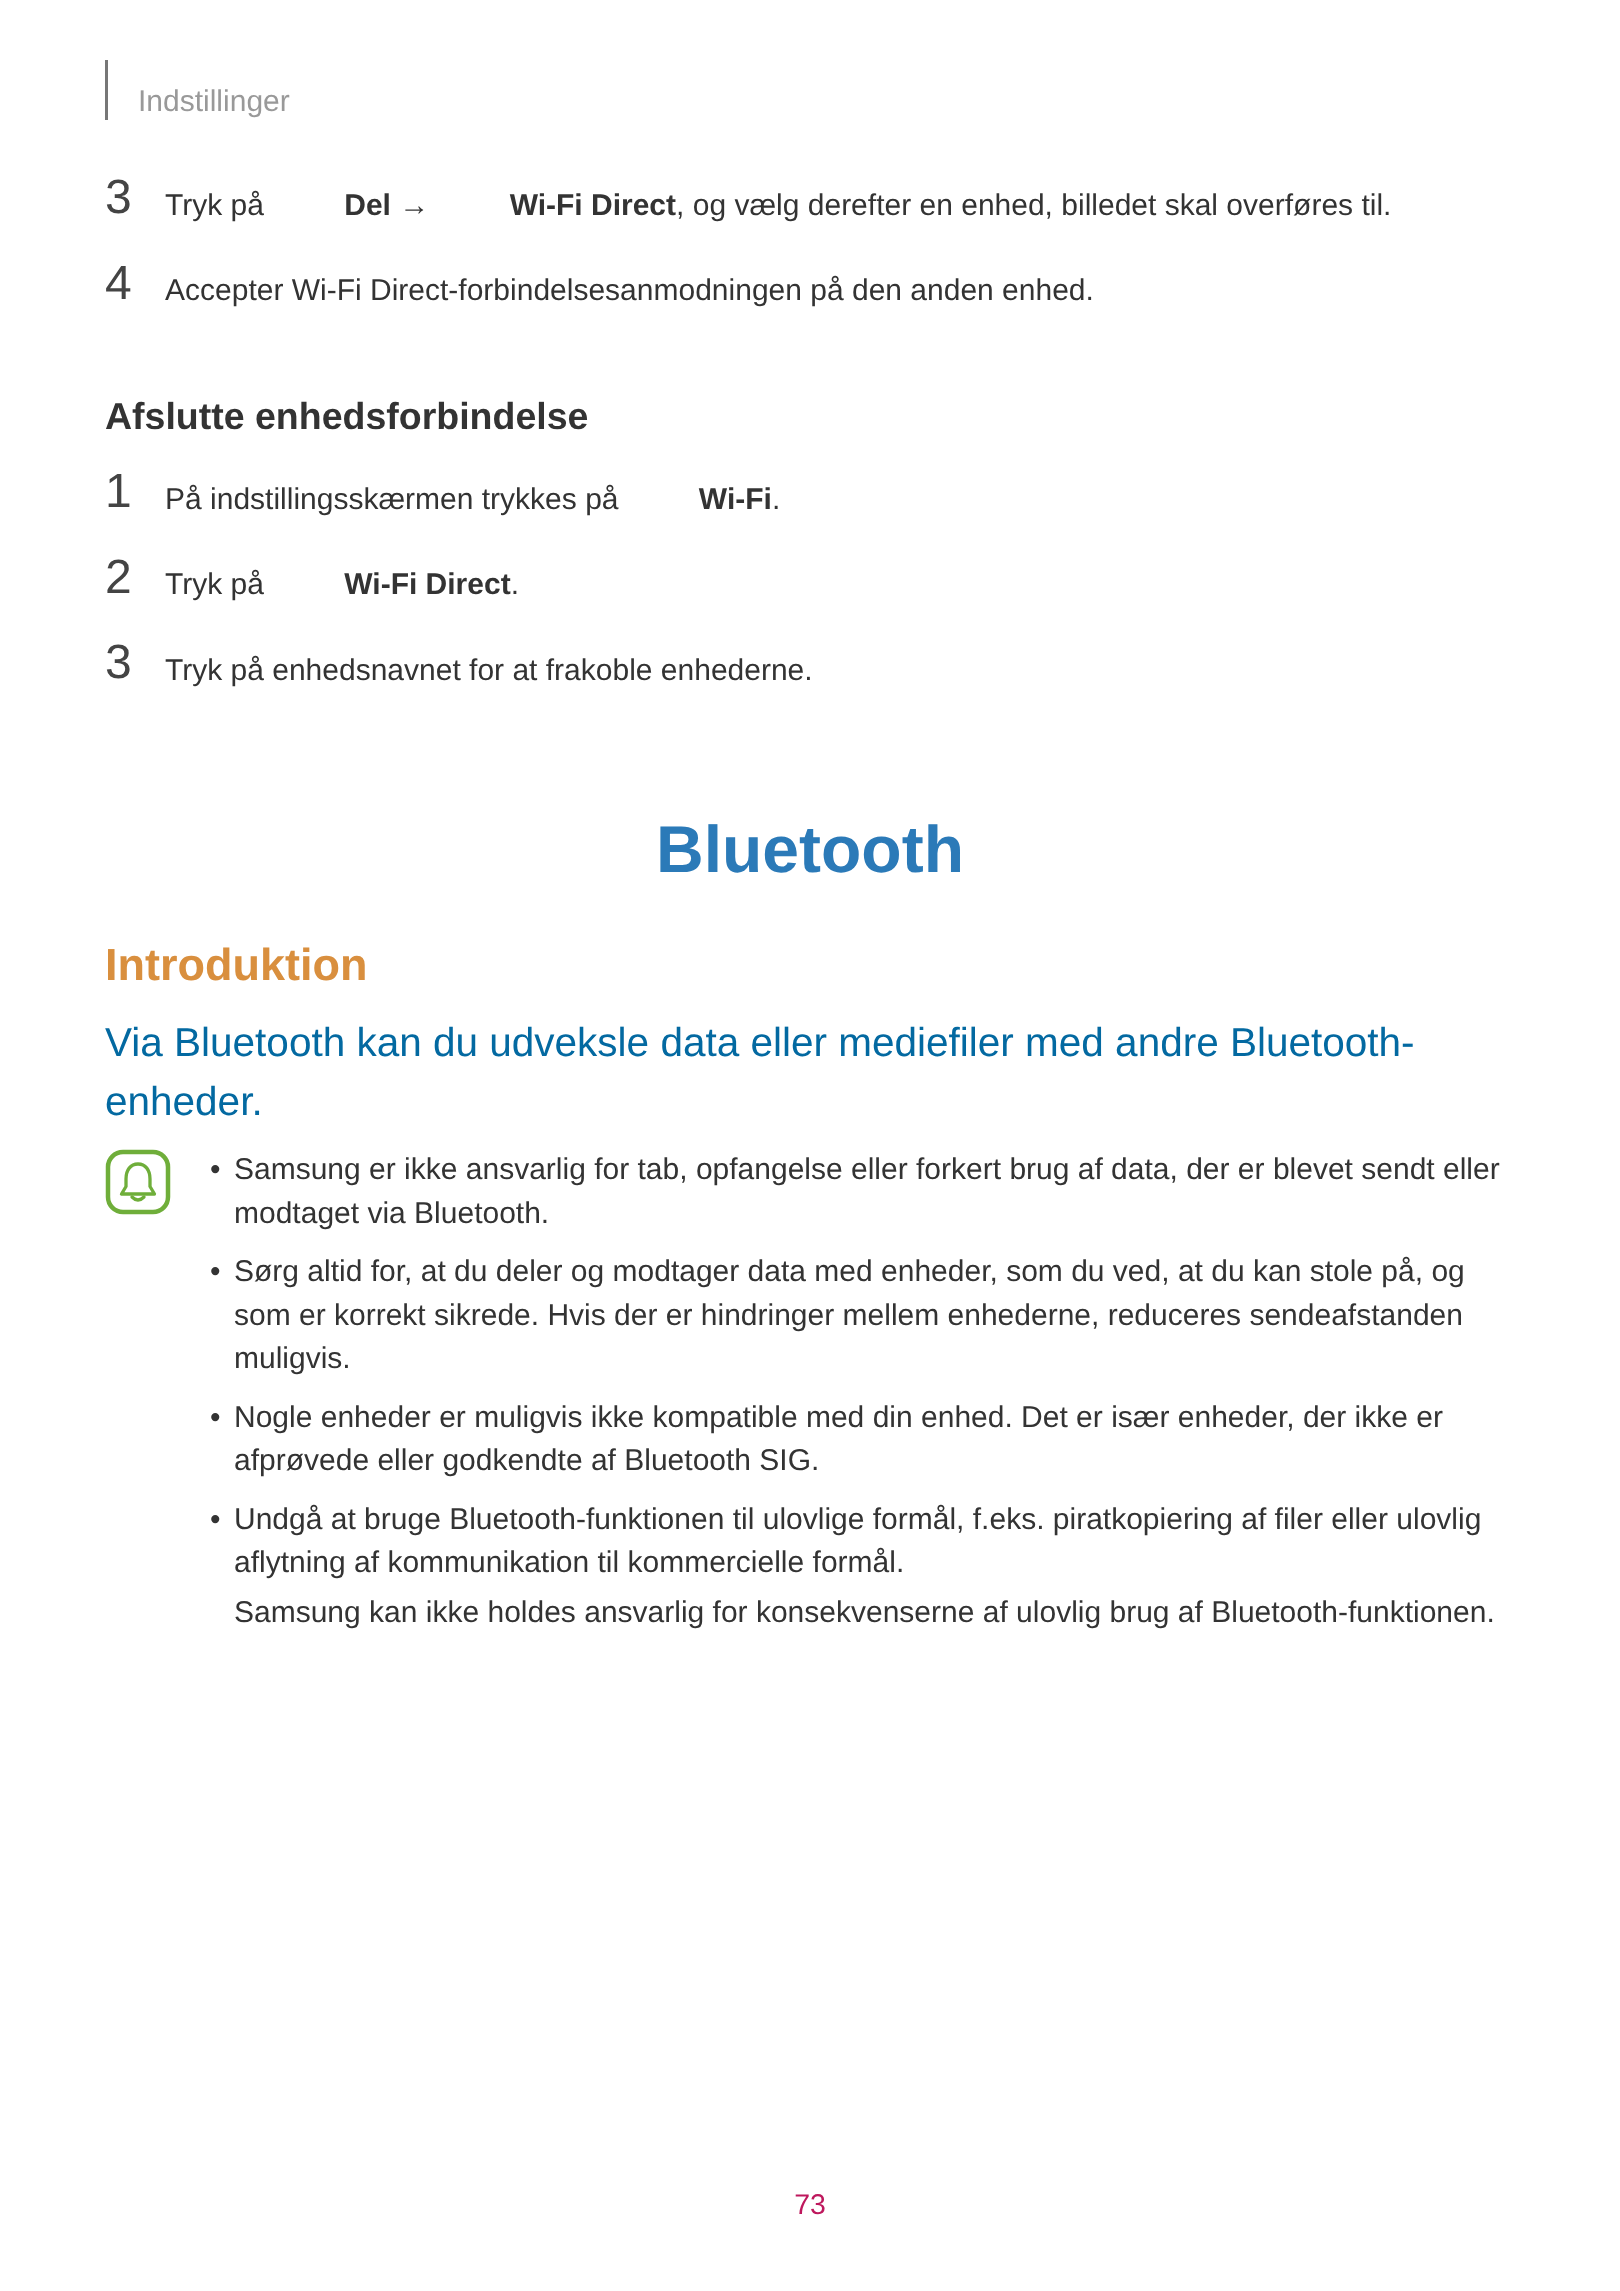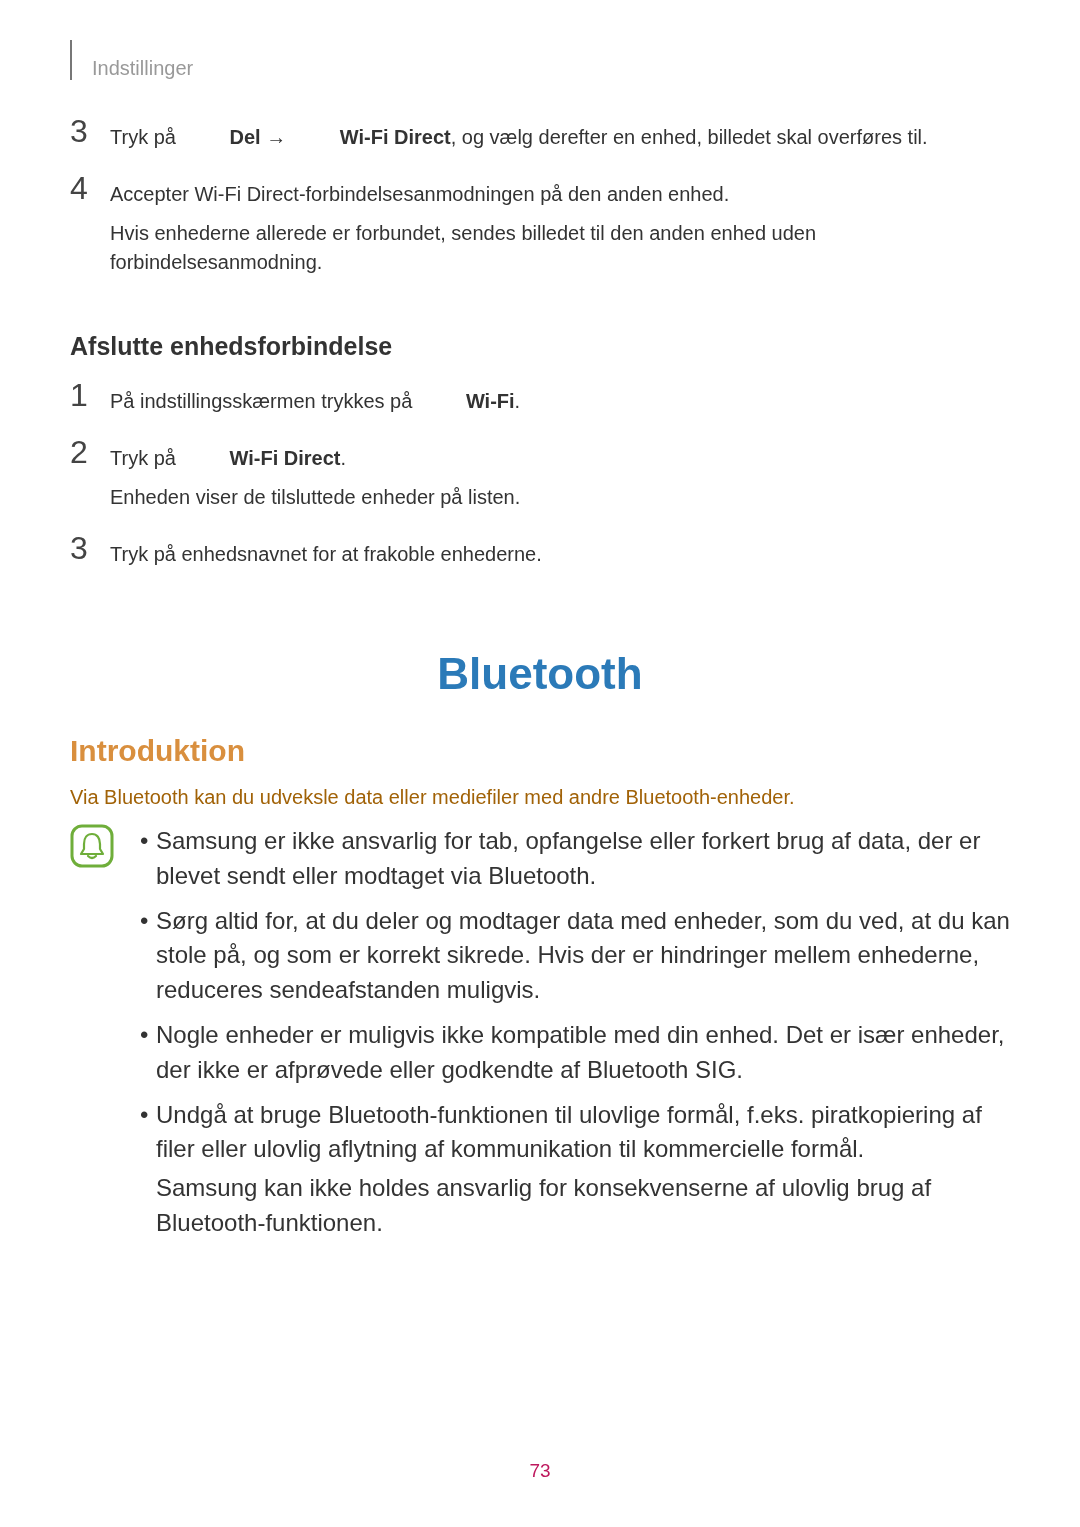--- a/index.html
+++ b/index.html
@@ -67,43 +67,43 @@
       margin-bottom: 35px;
       text-align: center;
     }
     .h2-intro {
       font-size: 30px;
       font-weight: bold;
       color: #d98f3e;
       margin-bottom: 15px;
     }
     .body-text {
-      font-size: 20px;
-      color: #a16207;
+      font-size: 27px;
+      color: #0369a1;
       line-height: 1.45;
       margin-bottom: 12px;
     }
     .note-block {
       display: flex;
       align-items: flex-start;
       gap: 20px;
     }
     .note-icon {
       flex-shrink: 0;
       width: 44px;
       height: 44px;
     }
     .bullets {
       flex: 1;
       list-style: none;
     }
     .bullets li {
       position: relative;
       padding-left: 22px;
-      font-size: 24px;
+      font-size: 20px;
       color: #333;
       line-height: 1.45;
       margin-bottom: 10px;
     }
     .bullets li::before {
       content: "•";
       position: absolute;
       left: 6px;
       top: 0;
       color: #333;
@@ -131,39 +131,37 @@
       <div class="step">
         <div class="step-num">3</div>
         <div class="step-body">
           <p><span>Tryk på <b>Del</b> → <b>Wi-Fi Direct</b>, og vælg derefter en enhed, billedet skal overføres til.</span></p>
         </div>
       </div>
       <div class="step">
         <div class="step-num">4</div>
         <div class="step-body">
           <p><span>Accepter Wi-Fi Direct-forbindelsesanmodningen på den anden enhed.</span></p>
-          <p>Hvis enhederne allerede er forbundet, sendes billedet til den anden enhed uden forbindelsesanmodning.</p>
         </div>
       </div>
     </div>
 
   <div class="subheading">Afslutte enhedsforbindelse</div>
 
   <div id="steps-b">
       <div class="step">
         <div class="step-num">1</div>
         <div class="step-body">
           <p><span>På indstillingsskærmen trykkes på <b>Wi-Fi</b>.</span></p>
         </div>
       </div>
       <div class="step">
         <div class="step-num">2</div>
         <div class="step-body">
           <p><span>Tryk på <b>Wi-Fi Direct</b>.</span></p>
-          <p>Enheden viser de tilsluttede enheder på listen.</p>
         </div>
       </div>
       <div class="step">
         <div class="step-num">3</div>
         <div class="step-body">
           <p><span>Tryk på enhedsnavnet for at frakoble enhederne.</span></p>
         </div>
       </div>
     </div>
 

